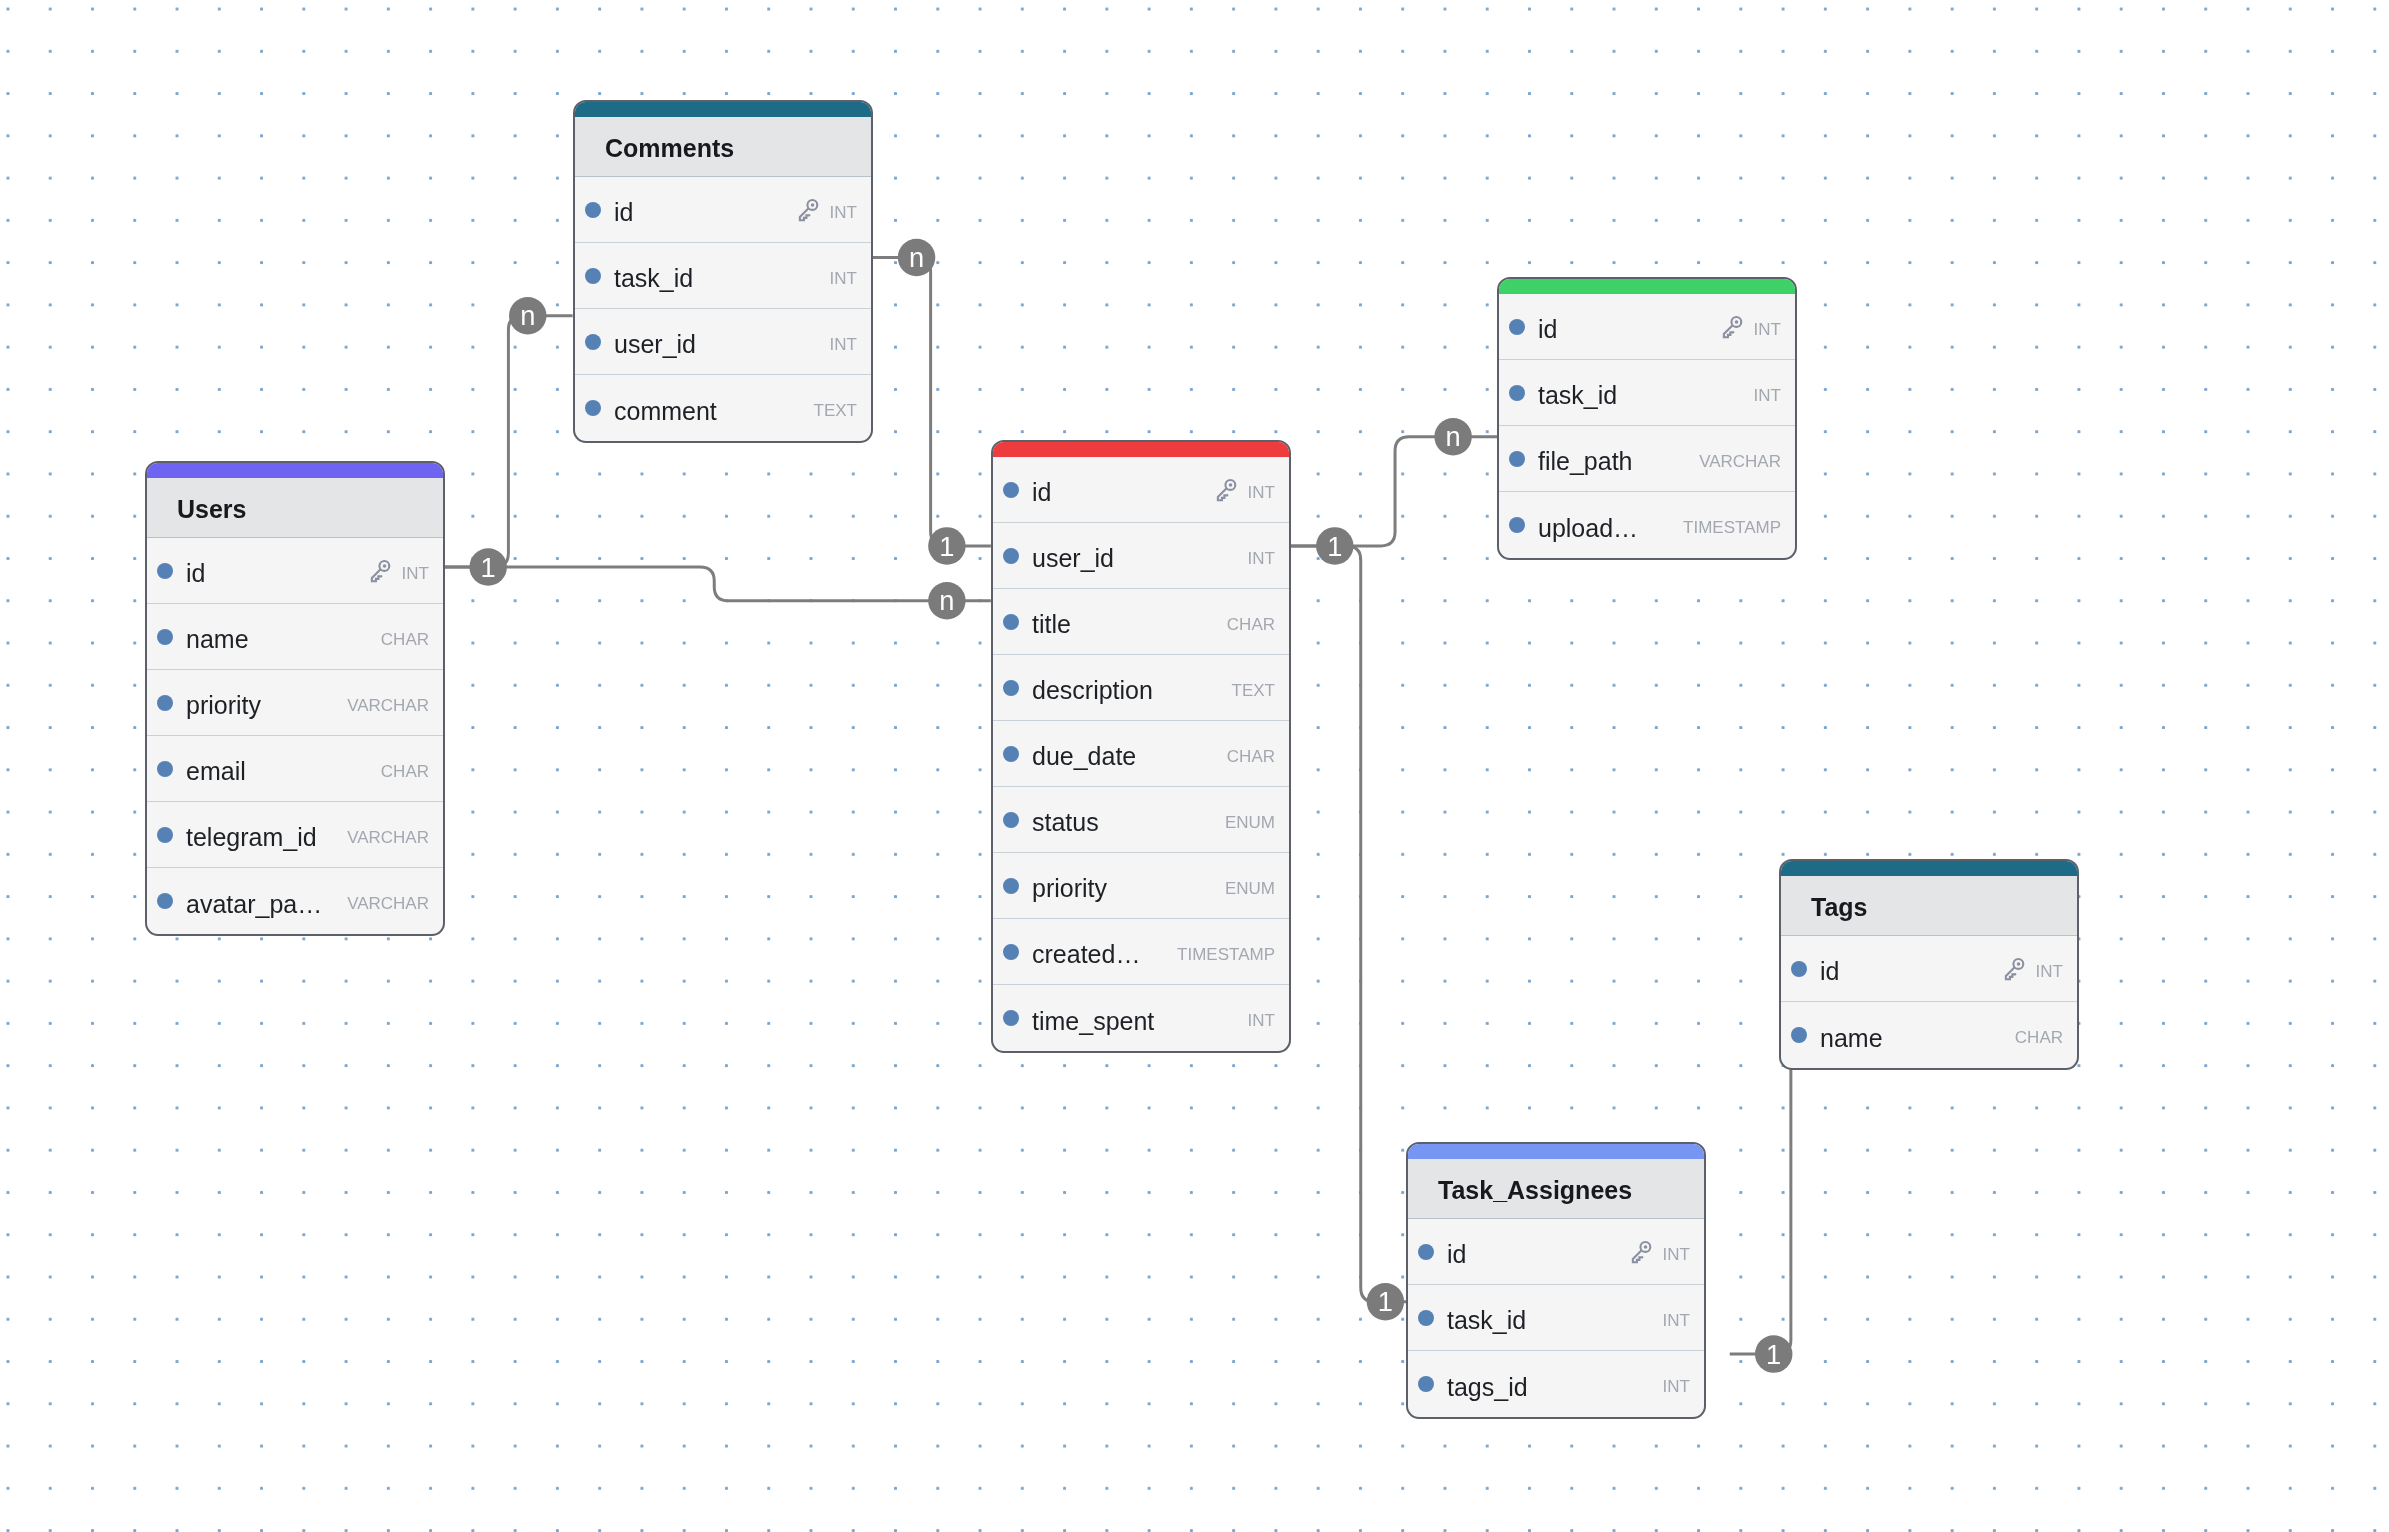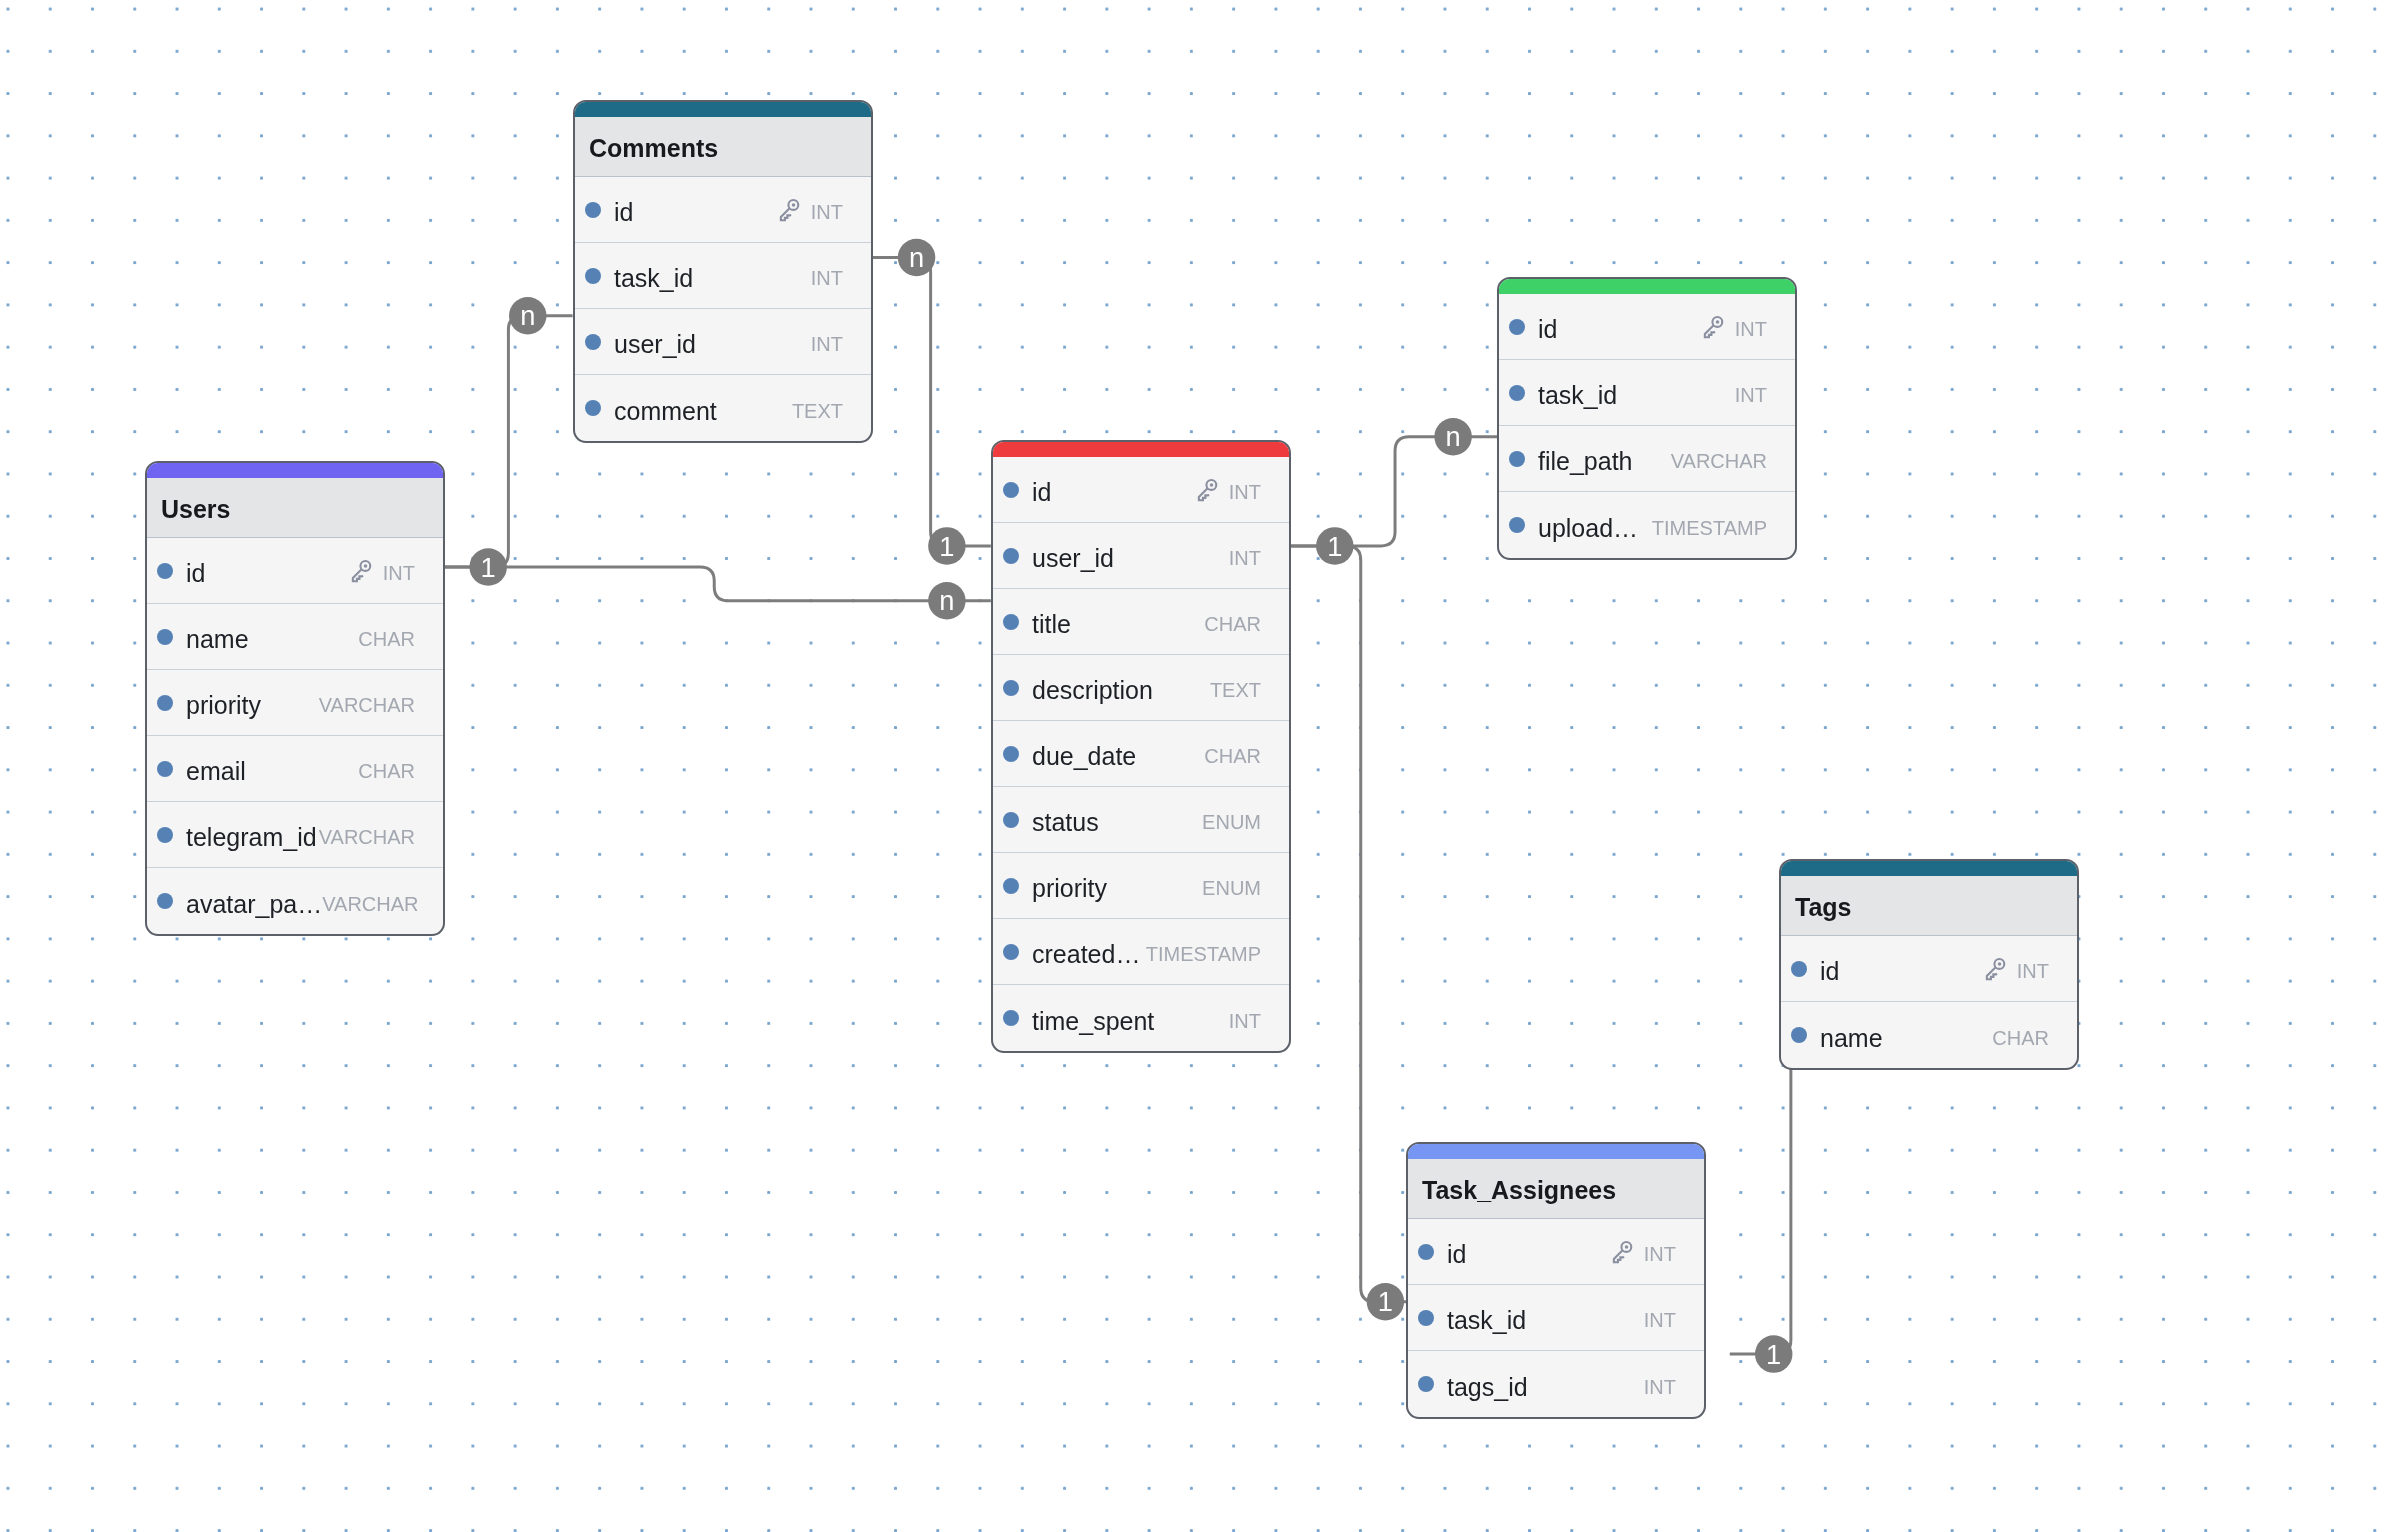--- a/index.html
+++ b/index.html
@@ -2,26 +2,26 @@
 <html style="font-size:14px"><head>
 <meta charset="utf-8">
 <style>
 html,body{margin:0;padding:0}
 #canvas{position:relative;width:2389px;height:1533px;overflow:hidden;
   background-color:#ffffff;
   font-family:"Liberation Sans", sans-serif;}
 #links{position:absolute;left:0;top:0}
 .tbl{position:absolute;width:300px;box-sizing:border-box;border:2.6px solid #5c6069;border-radius:13px;background:#f5f5f6;overflow:hidden}
 .strip{height:15px}
-.title{height:60px;box-sizing:border-box;border-bottom:1.8px solid #b8c2cd;background:#e4e5e7;display:flex;align-items:center;padding-left:14px;padding-top:3.1px;font-weight:700;font-size:25px;color:#17191d}
+.title{height:60px;box-sizing:border-box;border-bottom:1.8px solid #b8c2cd;background:#e4e5e7;display:flex;align-items:center;padding-left:30px;padding-top:3.1px;font-weight:700;font-size:25px;color:#17191d}
 .row{height:66px;box-sizing:border-box;border-bottom:1.8px solid #c9d0d8;display:flex;align-items:center;font-size:25px;color:#1d2025}
 .row.last{border-bottom:none}
 .dot{width:16px;height:16px;border-radius:50%;background:#5581b5;margin-left:10px;flex:none}
 .fname{margin-left:13px;white-space:nowrap;position:relative;top:3.1px}
-.rt{margin-left:auto;display:flex;align-items:center;padding-right:28px;color:#a3a8b0;font-size:20px;position:relative;top:3.1px}
+.rt{margin-left:auto;display:flex;align-items:center;padding-right:14px;color:#a3a8b0;font-size:17px;position:relative;top:3.1px}
 .rt svg{margin-right:8px;position:relative;top:-2.6px}
 </style>
 </head>
 <body>
 <div id="canvas">
 
 <svg id="links" width="2389" height="1533" viewBox="0 0 2716 1742" fill="none">
   <defs>
         <pattern id="dots" width="48.05" height="48.05" patternUnits="userSpaceOnUse" x="7.35" y="8.15">
           <rect width="3.4" height="3.4" rx="1" fill="#79a5cd"></rect>

